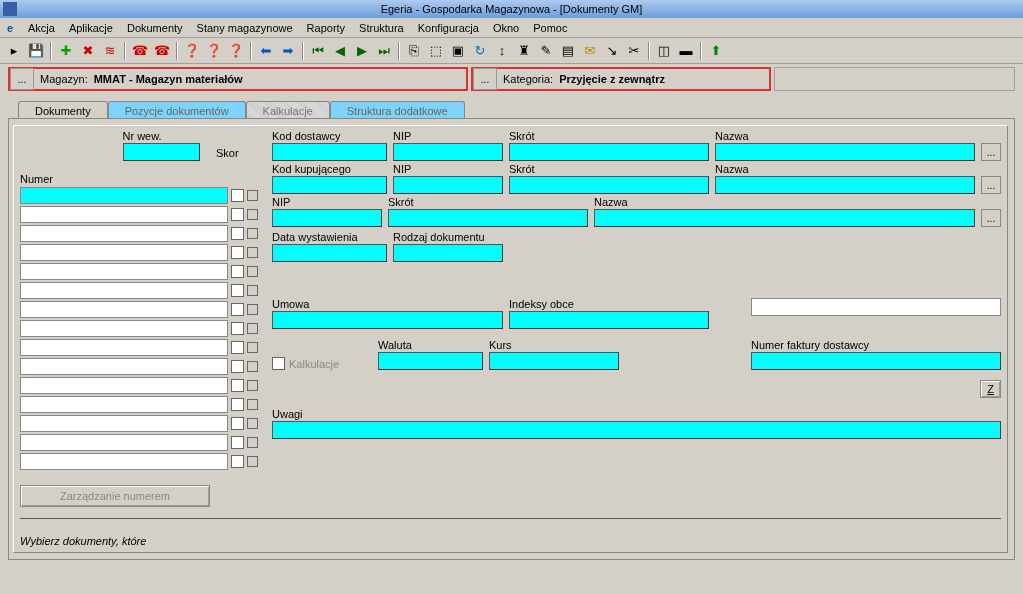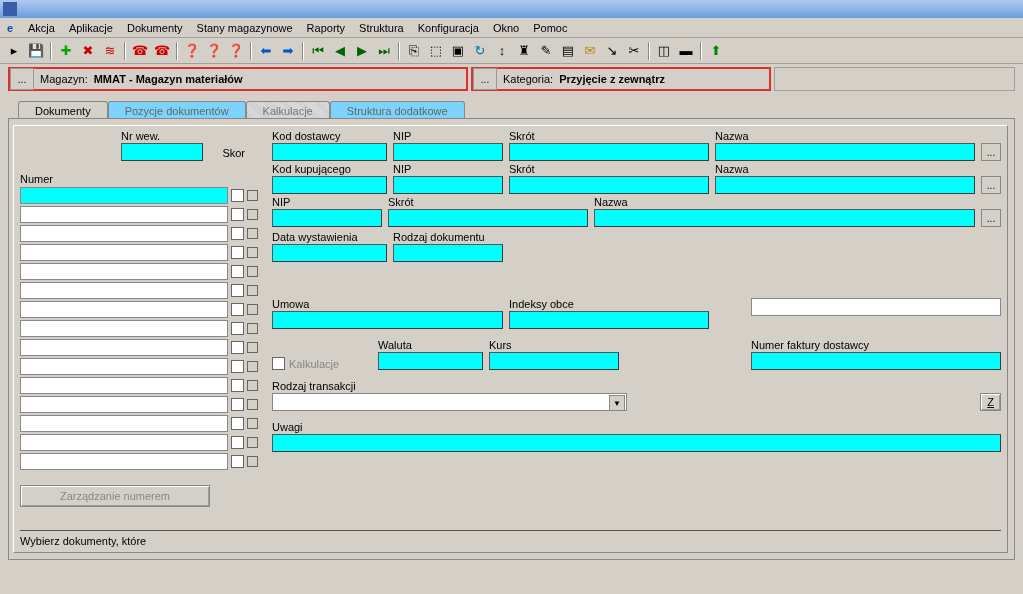--- a/index.html
+++ b/index.html
@@ -28,46 +28,47 @@
 .tab.inactive { background: #7dd3fc; color: #666; }
 .tab.shaded { background: repeating-linear-gradient(45deg,#ccc,#ccc 1px,#ddd 1px,#ddd 2px); color:#777; }
 
 .form-area { border: 1px solid #888; margin: 0 8px; padding: 6px 6px 6px 4px; background: #d4d0c8; height: 442px; position: relative; overflow: hidden;}
 .form-inner { border: 1px solid #888; border-top-color:#fff; border-left-color:#fff; padding: 6px; height: 100%; position: relative; background:#d4d0c8;}
 
 .left-col { position: absolute; left: 6px; top: 4px; width: 238px; }
 .lbl { font-size: 11px; color: #000; padding-bottom: 1px; display: inline-block; }
 .cyan-input { background: #00ffff; border: 1px solid #3b3b3b; border-top-color:#555; border-left-color:#555; height: 18px; padding: 1px 2px; }
 .white-input { background: #fff; border: 1px solid #888; height: 18px; padding: 1px 2px; }
-.nrwew-row { display:flex; align-items:flex-end; gap:1px;}
+.nrwew-row { display:flex; align-items:flex-end; gap:8px;}
 .list-row { display: flex; align-items: center; height: 19px; gap: 3px; }
 .list-input { flex: 1; background: #fff; border: 1px solid #888; height: 17px; }
 .list-row.first .list-input { background: #00ffff; }
 .chk { width: 13px; height: 13px; border: 1px solid #666; background: #fff; }
 .tiny-sq { width: 11px; height: 11px; border: 1px solid #666; background: #d4d0c8; }
 
 .right-col { position: absolute; left: 258px; right: 6px; top: 4px; }
 .field-row { display: flex; gap: 6px; margin-bottom: 2px; }
 .fgroup { display: flex; flex-direction: column; }
 .fgroup .cyan-input, .fgroup .white-input { height: 18px; }
 .dots-btn { width: 20px; height: 18px; border: 1px solid #888; background: #d4d0c8; display:inline-flex; align-items:center; justify-content:center; font-size:10px; align-self:flex-end; cursor:default;}
 .dots-wrap { display:flex; flex-direction:column; justify-content:flex-end;}
 
 .btn { border: 1px solid #888; background: #d4d0c8; padding: 4px 28px; cursor: default; box-shadow: inset 1px 1px 0 #fff, inset -1px -1px 0 #999;}
 
 .combo { position: relative; }
 .combo-arrow { position: absolute; right: 1px; top: 1px; width: 16px; height: 16px; background: #d4d0c8; border:1px solid #888; display:flex; align-items:center; justify-content:center; font-size:8px;}
 
-.bottom-panel { position: absolute; left: 6px; bottom: 4px; right: 6px; border-top: 1px inset #aaa; padding-top: 4px; display:flex; align-items:center; gap:8px;}
+.bottom-panel { position: absolute; left: 6px; bottom: 4px; right: 6px; border-top: 1px inset #aaa; padding-top: 16px; display:flex; align-items:center; gap:8px;font-style:italic;}
 </style>
 </head>
 <body>
 
 <div class="title-bar">
   <span class="title-icon"></span>
+  <span>Egeria - Gospodarka Magazynowa - [Dokumenty GM]</span>
 </div>
 
 <div class="menu-bar">
   <span class="e-icon">e</span>
   <span class="menu-item">Akcja</span>
   <span class="menu-item">Aplikacje</span>
   <span class="menu-item">Dokumenty</span>
   <span class="menu-item">Stany magazynowe</span>
   <span class="menu-item">Raporty</span>
   <span class="menu-item">Struktura</span>
@@ -342,26 +343,20 @@
             <div class="cyan-input"></div>
           </div>
         <div style="flex:0 0 120px"></div>
         <div class="fgroup" style="flex:1">
             <span class="lbl">Numer faktury dostawcy</span>
             <div class="cyan-input"></div>
           </div>
       </div>
 
       <div class="field-row" style="margin-top:10px; align-items:flex-end">
-        <div class="fgroup combo" style="width:355px">
-          <span class="lbl">Rodzaj transakcji</span>
-          <div class="white-input" style="position:relative">
-            <span class="combo-arrow">▼</span>
-          </div>
-        </div>
         <div style="flex:1"></div>
         <span class="btn" style="padding:2px 6px; text-decoration:underline">Z</span>
       </div>
 
       <div class="field-row" style="margin-top:10px">
         <div class="fgroup" style="flex:1">
             <span class="lbl">Uwagi</span>
             <div class="cyan-input"></div>
           </div>
       </div>

